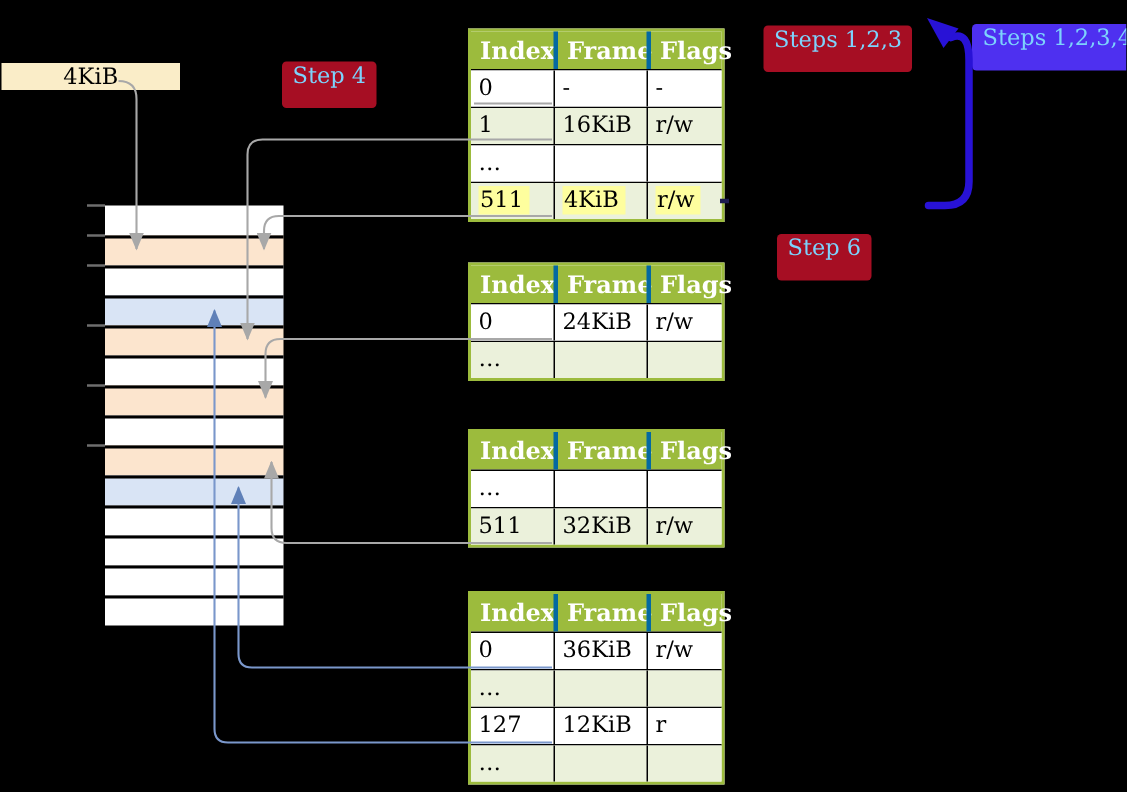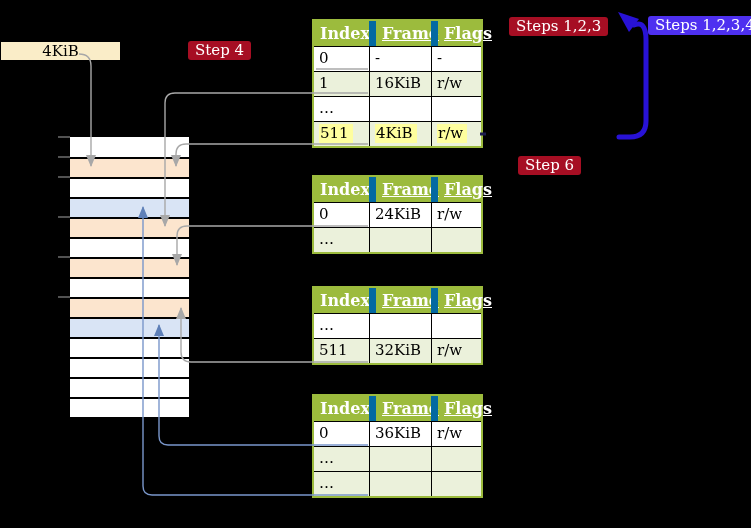--- a/index.html
+++ b/index.html
@@ -13,35 +13,35 @@
   .memrow[data-color="white"]{background:#ffffff;}
   .memrow[data-color="peach"]{background:var(--frame-peach);}
   .memrow[data-color="blue"]{background:var(--frame-blue);}
 
   
   .ptable{position:absolute;left:312px;width:171px;box-sizing:border-box;
           border:2px solid var(--table-header-green);background:#fff;}
   .hrow{display:flex;height:25px;background:var(--table-header-green);}
   .hcell{box-sizing:border-box;color:#fff;font-weight:bold;font-size:16px;
          line-height:25px;padding-left:6px;}
-  .hcell + .hcell{border-left:7px solid #0369a1;text-decoration:underline;}
+  .hcell + .hcell{border-left:3px solid #0369a1;}
   .brow{display:flex;height:25px;box-sizing:border-box;border-top:1px solid #000;}
   .bcell{box-sizing:border-box;font-size:15px;line-height:23px;padding-left:5px;
          background:#fff;overflow:hidden;white-space:nowrap;color:#000;}
   .bcell + .bcell{border-left:1px solid #000;}
   .brow.shade .bcell{background:var(--row-green);}
   .c0{width:55px}.c1{width:62px}.c2{width:50px}
   .hl{background:var(--highlight-yellow);padding:0 4px 1px 1px;}
   #t1{top:19px}#t2{top:175px}#t3{top:286px}#t4{top:394px}
 
   
   .kib-box{position:absolute;left:1px;top:42px;width:119px;height:18px;
            background:var(--box-wheat);color:#000;font-size:15px;line-height:18px;
            text-align:center;}
-  .steplabel{position:absolute;color:#ffffff;font-size:15px;height:19px;line-height:19px;
+  .steplabel{position:absolute;color:#7dd3fc;font-size:15px;height:31px;line-height:19px;
              padding:0 7px;border-radius:3px;white-space:nowrap;}
   .red{background:var(--label-red);}
   .violet{background:var(--label-violet);}
   #step0{left:188px;top:41px}
   #steps123{left:509px;top:17px}
   #steps1234{left:648px;top:16px}
   #step4{left:518px;top:156px}
 
   .overlay{position:absolute;left:0;top:0;z-index:5;pointer-events:none;}
 </style>
@@ -147,20 +147,25 @@
     <div class="brow">
       <div class="bcell c0">0</div>
       <div class="bcell c1">36KiB</div>
       <div class="bcell c2">r/w</div>
     </div>
     <div class="brow shade">
       <div class="bcell c0">…</div>
       <div class="bcell c1"></div>
       <div class="bcell c2"></div>
     </div>
+    <div class="brow">
+      <div class="bcell c0">127</div>
+      <div class="bcell c1">12KiB</div>
+      <div class="bcell c2">r</div>
+    </div>
     <div class="brow shade">
       <div class="bcell c0">…</div>
       <div class="bcell c1"></div>
       <div class="bcell c2"></div>
     </div>
   </div>
 
   <svg class="overlay" width="751" height="528" viewBox="0 0 751 528">
     <defs>
       <marker id="ahg" markerUnits="userSpaceOnUse" markerWidth="12" markerHeight="10" refX="11" refY="5" orient="auto">

